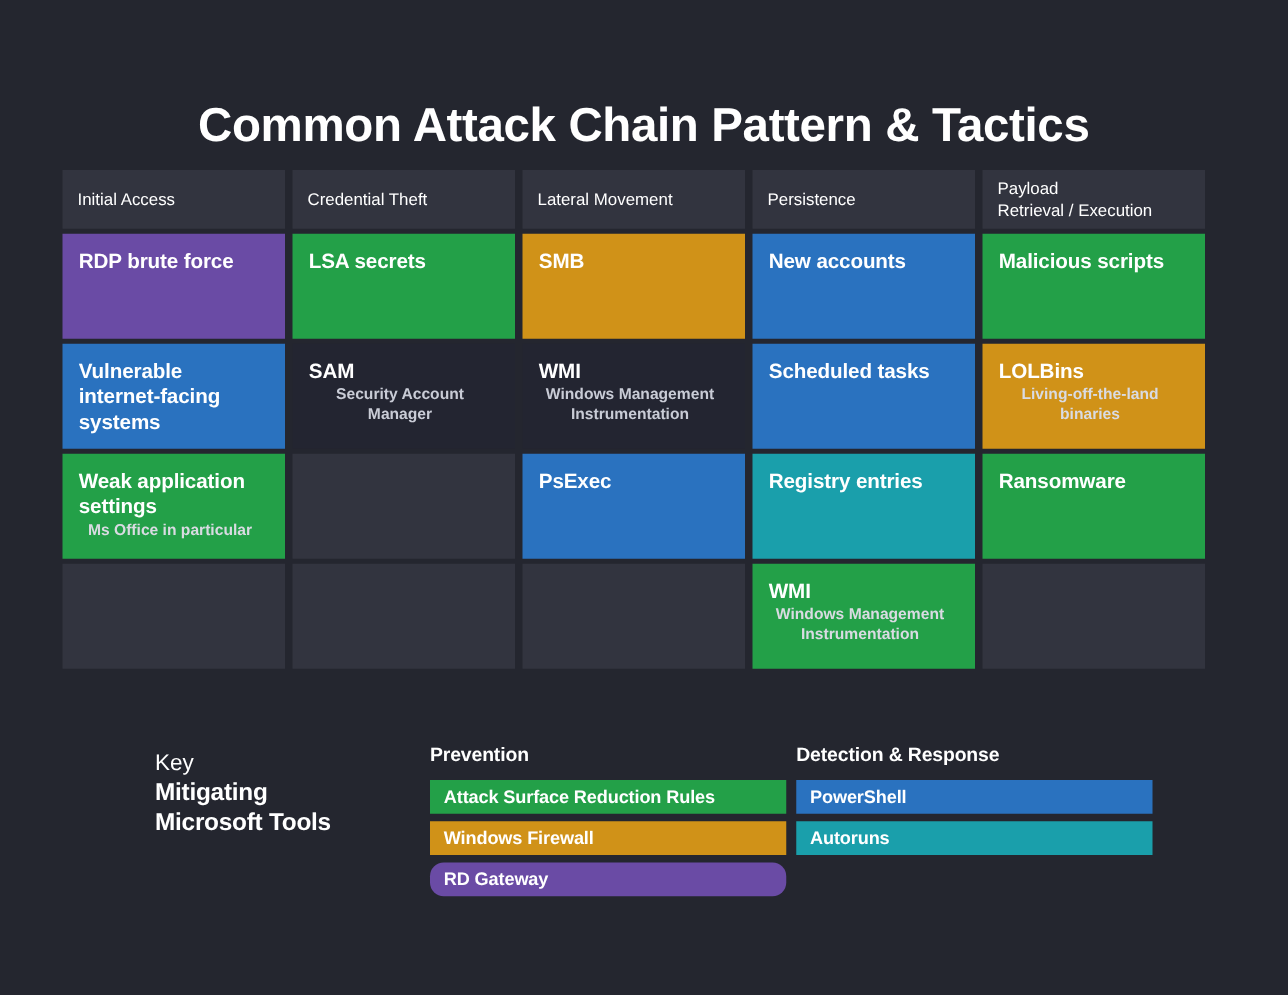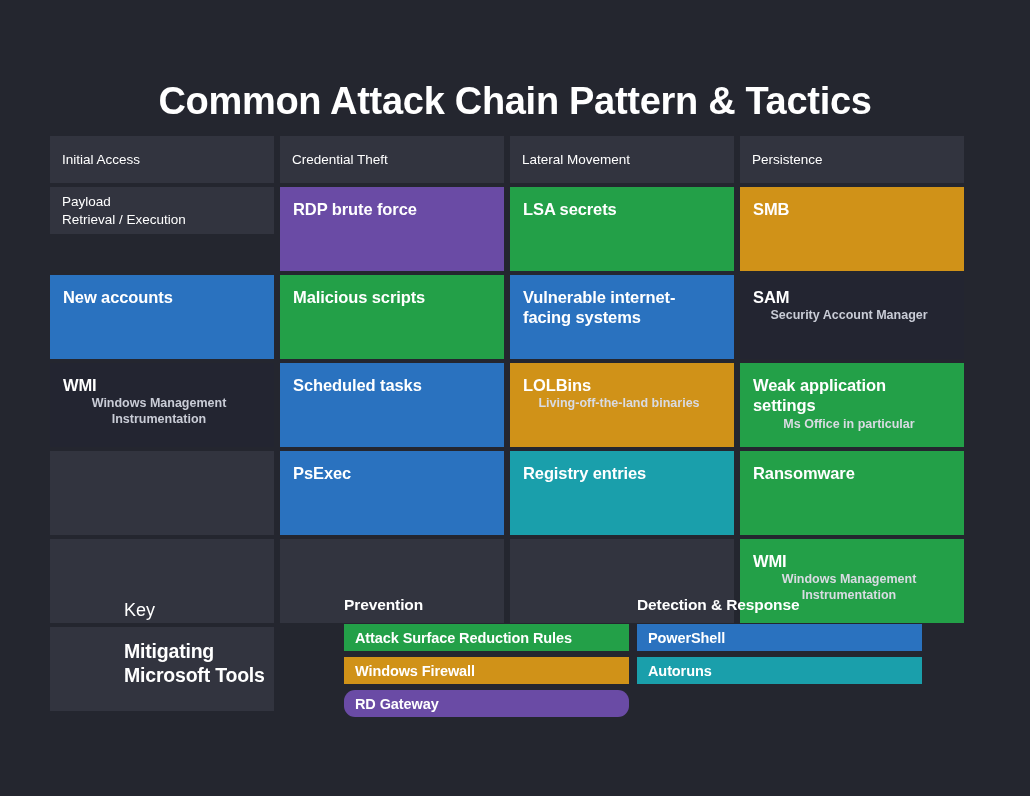--- a/index.html
+++ b/index.html
@@ -29,21 +29,21 @@
     line-height: 1.1;
   }
 
   
   #matrix {
     position: absolute;
     left: 50px;
     top: 136px;
     width: 914px;
     display: grid;
-    grid-template-columns: repeat(4, 1fr);
+    grid-template-columns: repeat(5, 1fr);
     gap: 4px 6px;
   }
 
   .head-cell {
     background: #32343f;
     height: 47px;
     display: flex;
     flex-direction: column;
     justify-content: center;
     padding: 0 12px;
@@ -107,21 +107,21 @@
     color: #ffffff;
     font-size: 18px;
     font-weight: normal;
     line-height: 1.35;
   }
   #key-title {
     color: #ffffff;
     font-size: 19.5px;
     font-weight: bold;
     line-height: 1.2;
-    margin-top: 18px;
+    margin-top: 1px;
     letter-spacing: -0.2px;
   }
 
   .legend-col { position: absolute; top: 0; padding-left: 16px; }
   #col-prevention { left: 328px; width: 285px; }
   #col-detection  { left: 621px; width: 285px; }
 
   .legend-heading {
     color: #ffffff;
     font-size: 15.5px;

